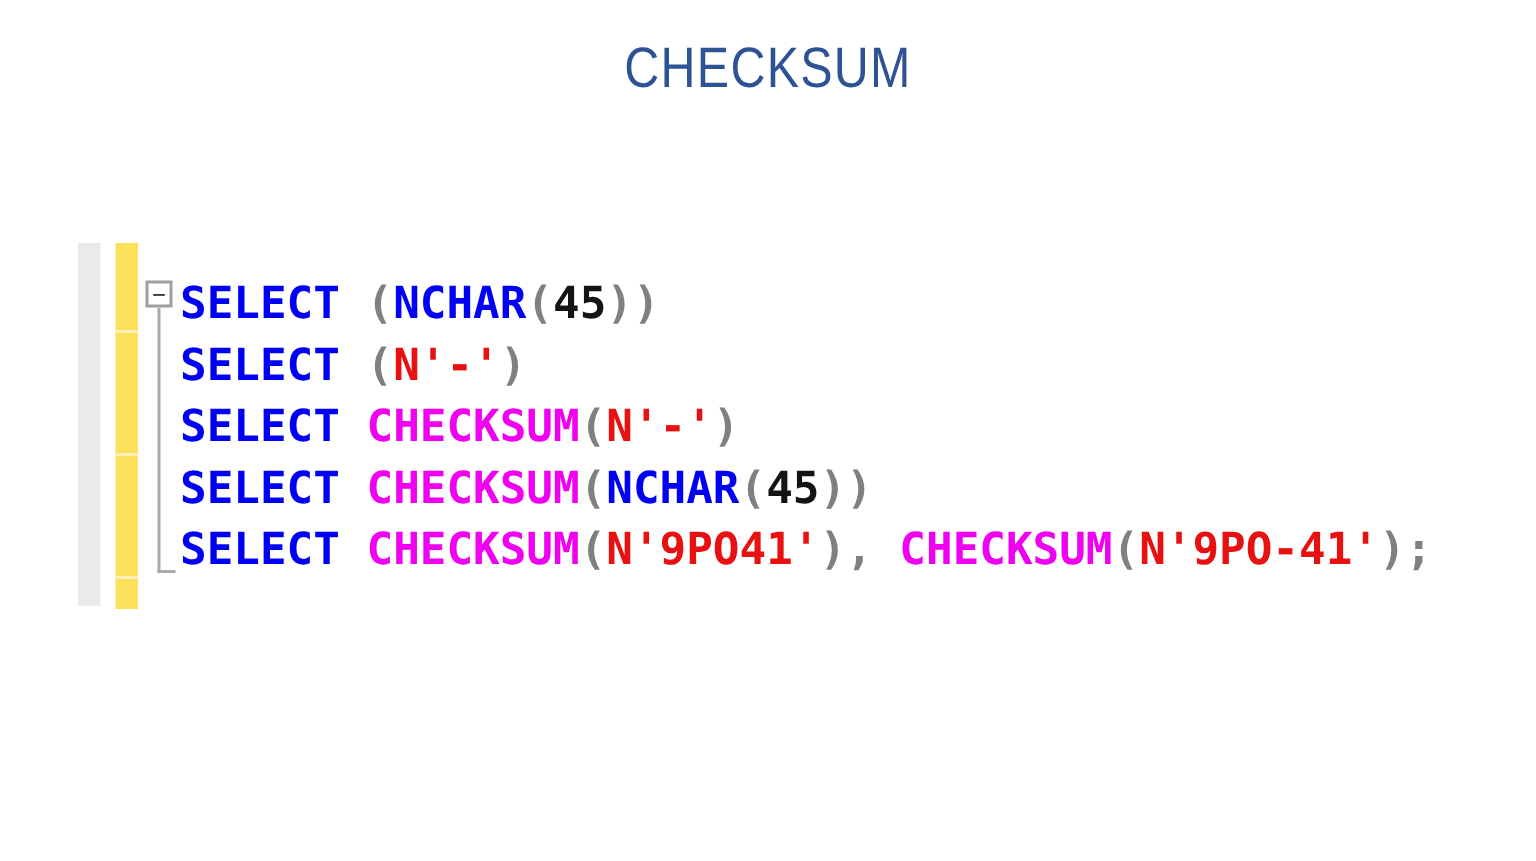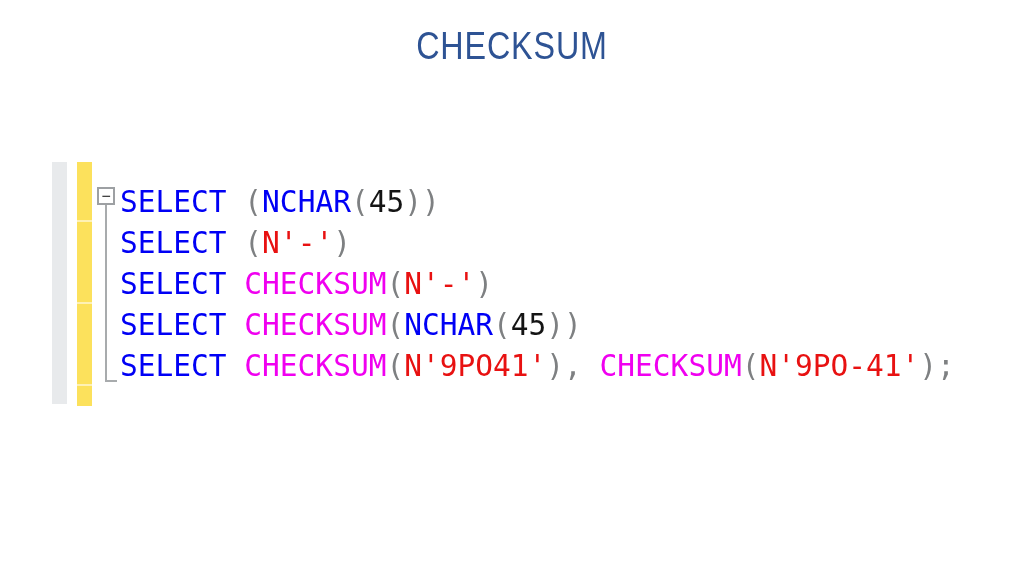--- a/index.html
+++ b/index.html
@@ -69,21 +69,21 @@
     position: absolute;
     left: 105px; top: 380px;
     width: 12px; height: 2px;
     background: var(--outline);
   }
   .code-area {
     position: absolute;
     left: 120px; top: 182px;
     font-family: "DejaVu Sans Mono", "Liberation Mono", monospace;
     font-size: 29.5px;
-    font-weight: normal;
+    font-weight: bold;
     line-height: 41px;
     white-space: pre;
   }
   .code-line { height: 41px; }
   .tok-keyword  { color: var(--keyword); }
   .tok-function { color: var(--function); }
   .tok-string   { color: var(--string); }
   .tok-number   { color: var(--number); }
   .tok-punct    { color: var(--punct); }
 </style>

